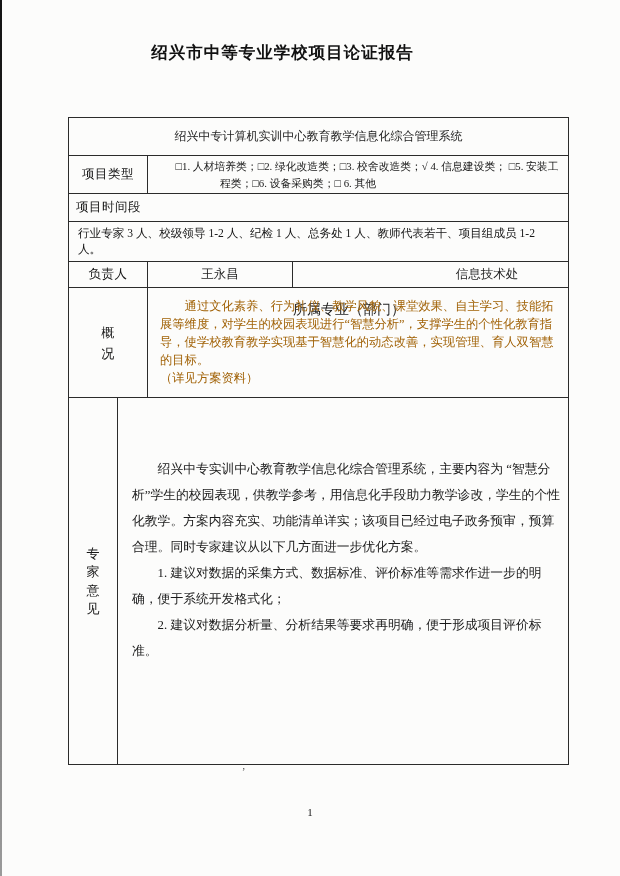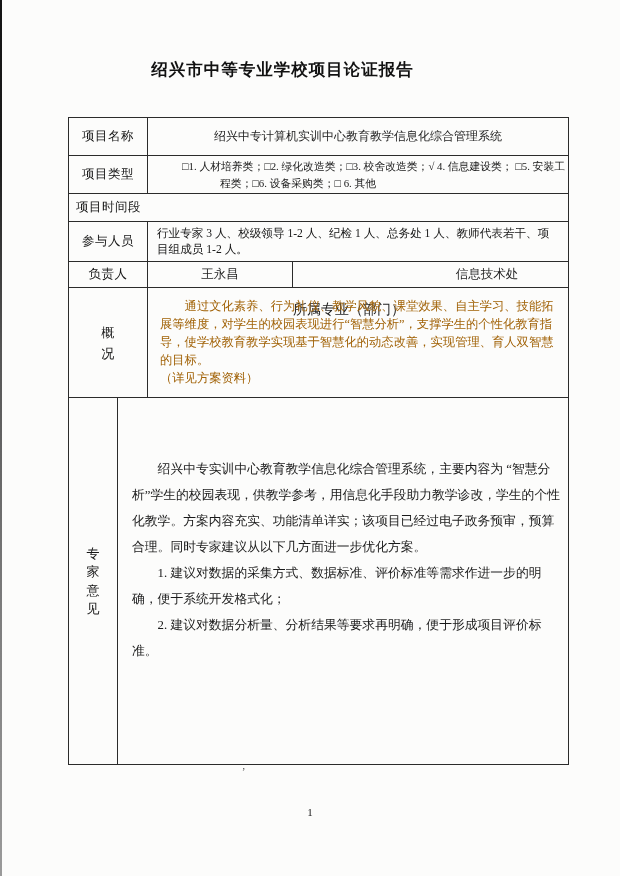--- a/index.html
+++ b/index.html
@@ -8,21 +8,21 @@
     background:#fcfcfb;
     font-family:"Liberation Serif","DejaVu Serif",serif;
     color:#1e1e1e;
   }
   
   .scan-edge{
     position:absolute;left:0;top:0;width:2px;height:876px;
     background:linear-gradient(to bottom,#141414 0%,#1c1c1c 18%,#555 40%,#7d7d7d 70%,#9a9a9a 100%);
   }
   .doc-title{
-    position:absolute;top:59px;left:0;width:565px;
+    position:absolute;top:42px;left:0;width:565px;
     text-align:center;font-size:16.5px;font-weight:bold;letter-spacing:1px;color:#111;
   }
   .tbl{
     position:absolute;left:68px;top:117px;width:501px;height:648px;
     border:1.5px solid #2b2b2b;box-sizing:border-box;
     font-size:12px;
   }
   .row{display:flex;box-sizing:border-box;border-bottom:1px solid #2b2b2b;}
   .row:last-child{border-bottom:none;}
   .cell{box-sizing:border-box;border-right:1px solid #2b2b2b;}
@@ -33,21 +33,21 @@
   }
   .val-cell{flex:1;display:flex;align-items:center;justify-content:center;text-align:center;}
   .r-name{height:38px;}
   .r-type{height:38px;}
   .r-period{height:28px;}
   .r-part{height:40px;}
   .r-leader{height:26px;}
   .r-overview{height:110px;}
   .r-expert{height:367px;}
   .type-cell{flex:1;display:flex;flex-direction:column;justify-content:center;font-size:10.8px;color:#161616;}
-  .type-line1{white-space:nowrap;padding:0 3px;text-align:right;line-height:17px;margin-left:18px;}
+  .type-line1{white-space:nowrap;padding:0 3px;text-align:center;line-height:17px;margin-left:18px;}
   .type-line2{text-align:center;line-height:17px;transform:translateX(-60px);}
   .part-cell{flex:1;display:flex;align-items:center;font-size:11.6px;line-height:16px;
     padding:2px 8px 2px 9px;text-align:left;color:#161616;}
   .leader-name{flex:0 0 145px;display:flex;align-items:center;justify-content:center;font-size:12.5px;}
   .leader-dept-label{flex:0 0 105px;display:flex;align-items:center;justify-content:center;font-size:14px;white-space:nowrap;margin-top:48px;}
   .leader-dept-value{flex:1;display:flex;align-items:center;justify-content:center;font-size:12.5px;}
   .vlabel{width:15px;word-break:break-all;text-align:center;font-size:13px;color:#161616;}
   .vlabel.two{line-height:21px;}
   .vlabel.four{line-height:18.5px;}
   .overview-cell{flex:1;padding:9px 13px 0 12px;font-size:12.3px;line-height:18px;color:#a16207;}
@@ -62,38 +62,36 @@
 </head>
 <body>
 
 <div class="scan-edge"></div>
 
 <div class="doc-title">绍兴市中等专业学校项目论证报告</div>
 
 <div class="tbl">
 
   <div class="row r-name">
-    <div class="cell label-cell">项目名称</div>
     <div class="cell val-cell">绍兴中专计算机实训中心教育教学信息化综合管理系统</div>
   </div>
 
   <div class="row r-type">
     <div class="cell label-cell">项目类型</div>
     <div class="cell type-cell">
       <div class="type-line1">□1. 人材培养类；□2. 绿化改造类；□3. 校舍改造类；√ 4. 信息建设类； □5. 安装工</div>
       <div class="type-line2">程类；□6. 设备采购类；□ 6. 其他</div>
     </div>
   </div>
 
   <div class="row r-period">
     <div class="cell label-cell">项目时间段</div>
   </div>
 
   <div class="row r-part">
-    <div class="cell label-cell">参与人员</div>
     <div class="cell part-cell">行业专家 3 人、校级领导 1-2 人、纪检 1 人、总务处 1 人、教师代表若干、项目组成员 1-2 人。</div>
   </div>
 
   <div class="row r-leader">
     <div class="cell label-cell">负责人</div>
     <div class="cell leader-name">王永昌</div>
     <div class="cell leader-dept-label">所属专业（部门）</div>
     <div class="cell leader-dept-value">信息技术处</div>
   </div>
 

